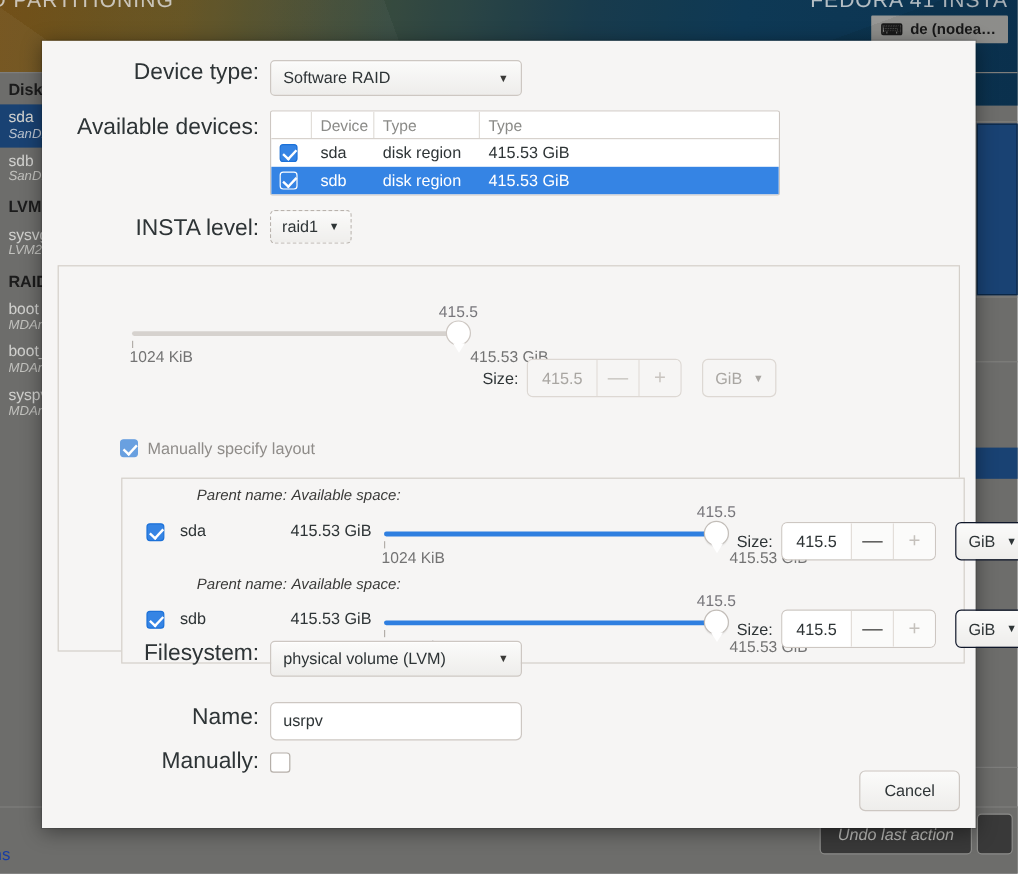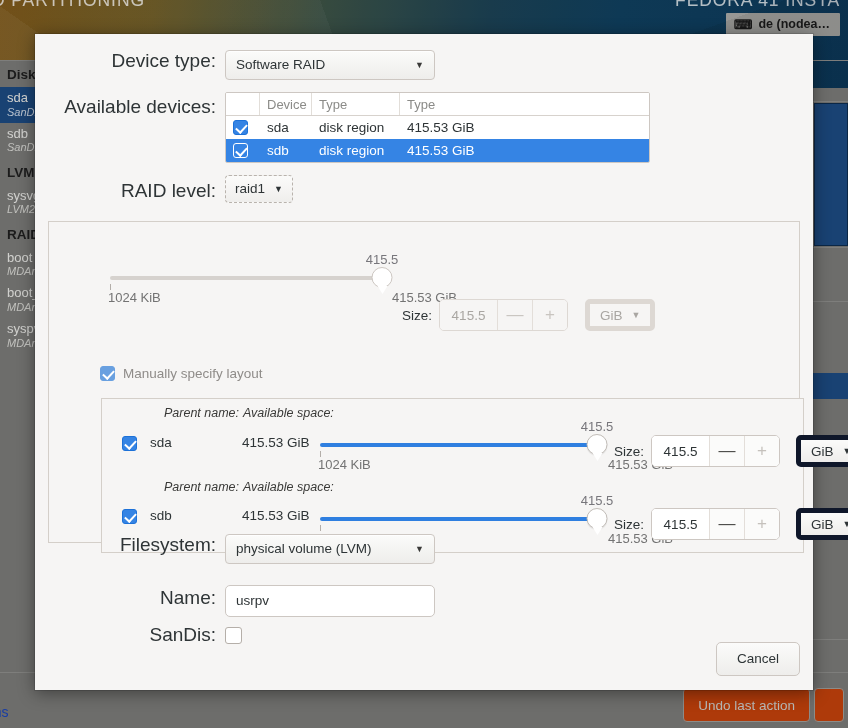--- a/index.html
+++ b/index.html
@@ -66,24 +66,25 @@
   .bg-line { position: absolute; height: 1px; background: #8d8d8b; left: 0; right: 0; }
 
   #bg-footer {
     position: absolute; left: 0; right: 0; bottom: 0; height: 56px;
     background: #7a7a78; border-top: 1px solid #8d8d8b;
   }
   #bg-footer-link {
     position: absolute; left: -28px; bottom: 8px; color: #1a43b8; font-size: 14px;
   }
   .bg-footer-btn {
-    position: absolute; bottom: 6px; height: 34px; background: #c2410c;
+    position: absolute; bottom: 16px; height: 34px; background: #404040;
     border: 1px solid #9c9c99; border-radius: 4px; color: #cfcfcc;
     display: flex; align-items: center; justify-content: center; font-size: 13.5px;
     padding: 0 14px;
+    font-style: italic;
   }
   #undo-btn { right: 38px; }
   #bg-footer-btn2 { right: 4px; width: 30px; }
 
   #dim { position: absolute; inset: 0; background: rgba(0,0,0,.10); }
 
   
   #dialog {
     position: absolute; left: 35px; top: 34px; width: 778px; height: 656px;
     background: #f6f5f4;
@@ -186,21 +187,21 @@
   .spin.disabled .val { color: #a9a6a2; background: #f6f5f4; }
   .spin .sbtn {
     width: 35px; display: flex; align-items: center; justify-content: center;
     border-left: 1px solid #e3ded9; font-size: 17px; color: #4a4a48; background: #fbfbfa;
   }
   .spin .sbtn.dim { color: #c5c1bc; }
   .spin.disabled .sbtn { color: #c9c5c0; background: #f6f5f4; }
 
   .unit-combo {
     display: inline-flex; align-items: center; gap: 9px; height: 32px;
-    border: 5px solid #0f172a; border-radius: 5px; padding: 0 10px;
+    border: 1px solid #0f172a; border-radius: 5px; padding: 0 10px;
     background: linear-gradient(#fbfbfa, #eeedeb); font-size: 13.5px;
   }
   .unit-combo.disabled { background: #f6f5f4; border-color: #ddd8d3; color: #a9a6a2; }
   .unit-combo .caret { font-size: 9px; }
 
   .hdrlabel { font-style: italic; font-size: 12.5px; color: #3a3a38; }
 
   .entry {
     border: 1px solid #cdc7c2; border-radius: 5px; background: #fff;
     padding: 7px 10px 8px 10px; font-size: 13.5px; color: #2e3436;
@@ -309,21 +310,21 @@
           <span class="cb on light"></span>
         </div>
         <div class="c-dev">sdb</div>
         <div class="c-type">disk region</div>
         <div class="c-size">415.53 GiB</div>
       </div>
     </div>
   </div>
 
   <div class="row" style="position:absolute;left:0;top:141px;width:100%">
-    <div class="fld-label" style="padding-top:5px">RAID level:</div>
+    <div class="fld-label" style="padding-top:5px">INSTA level:</div>
     <div class="combo-dotted">
       <span>raid1</span>
       <span class="caret" style="font-size:9px">▼</span>
     </div>
   </div>
 
   <div class="frame" style="position:absolute;left:13px;top:187px;width:752px;height:322px">
 
     <div class="slider-wrap" style="position:absolute;left:61px;top:54px;width:272px">
       <div class="slider-top-val" style="left:100%">415.5</div>
@@ -430,20 +431,20 @@
       <span class="caret">▼</span>
     </div>
   </div>
 
   <div class="row" style="position:absolute;left:0;top:551px;width:100%">
     <div class="fld-label" style="padding-top:2px">Name:</div>
     <div class="entry" style="width:210px" placeholder="">usrpv</div>
   </div>
 
   <div class="row" style="position:absolute;left:0;top:590px;width:100%;align-items:center">
-    <div class="fld-label">SanDis:</div>
+    <div class="fld-label">Manually:</div>
     <span class="cb" style="width:17px;height:17px"></span>
   </div>
 
   <div style="position:absolute;right:13px;bottom:14px;display:flex;gap:8px">
     <div class="dlg-btn">Cancel</div>
   </div>
 </div>
 
 </body></html>

